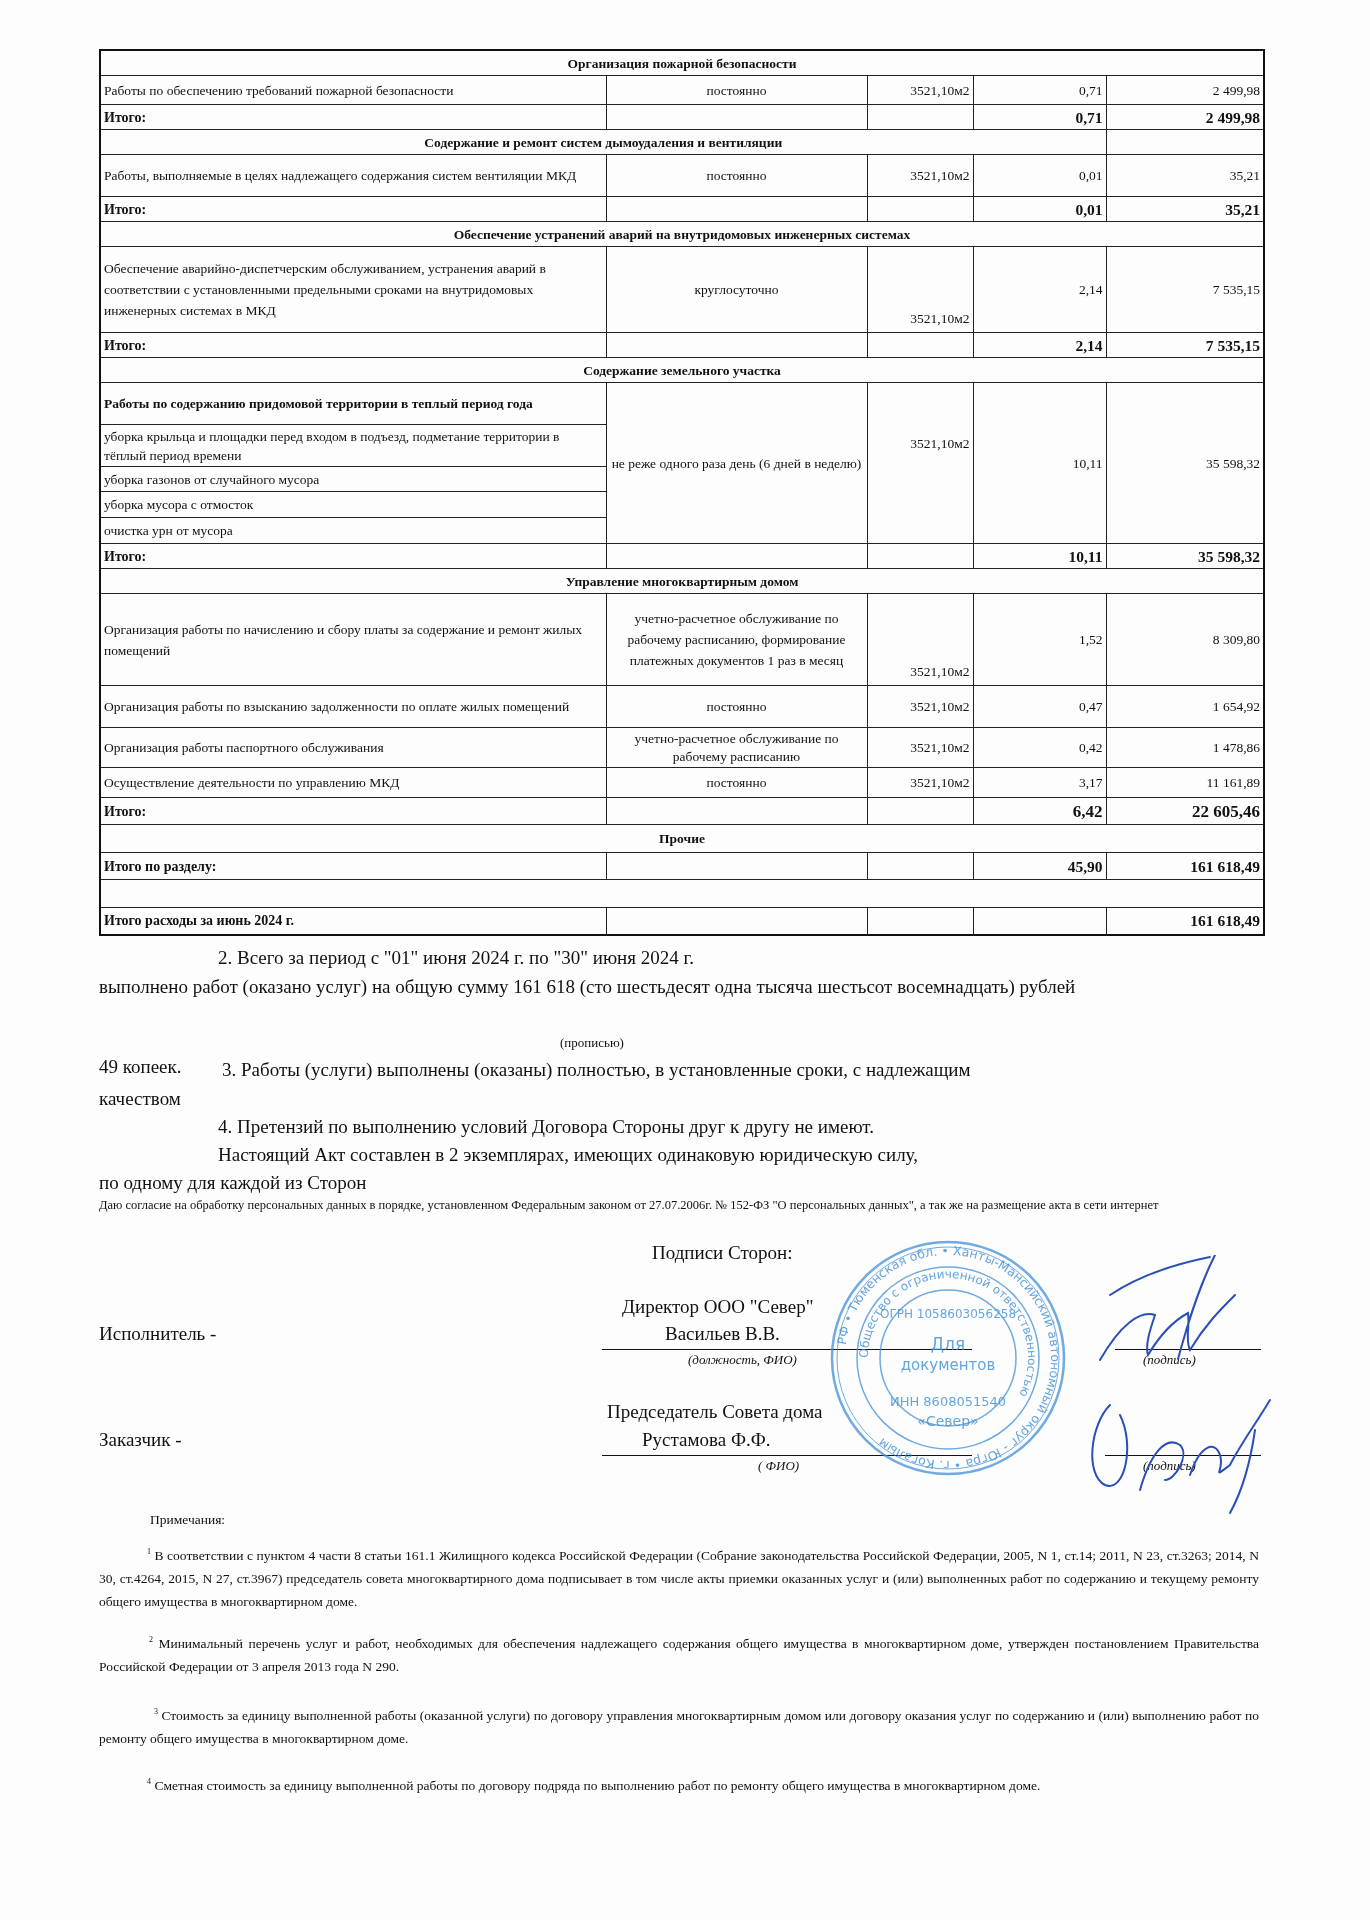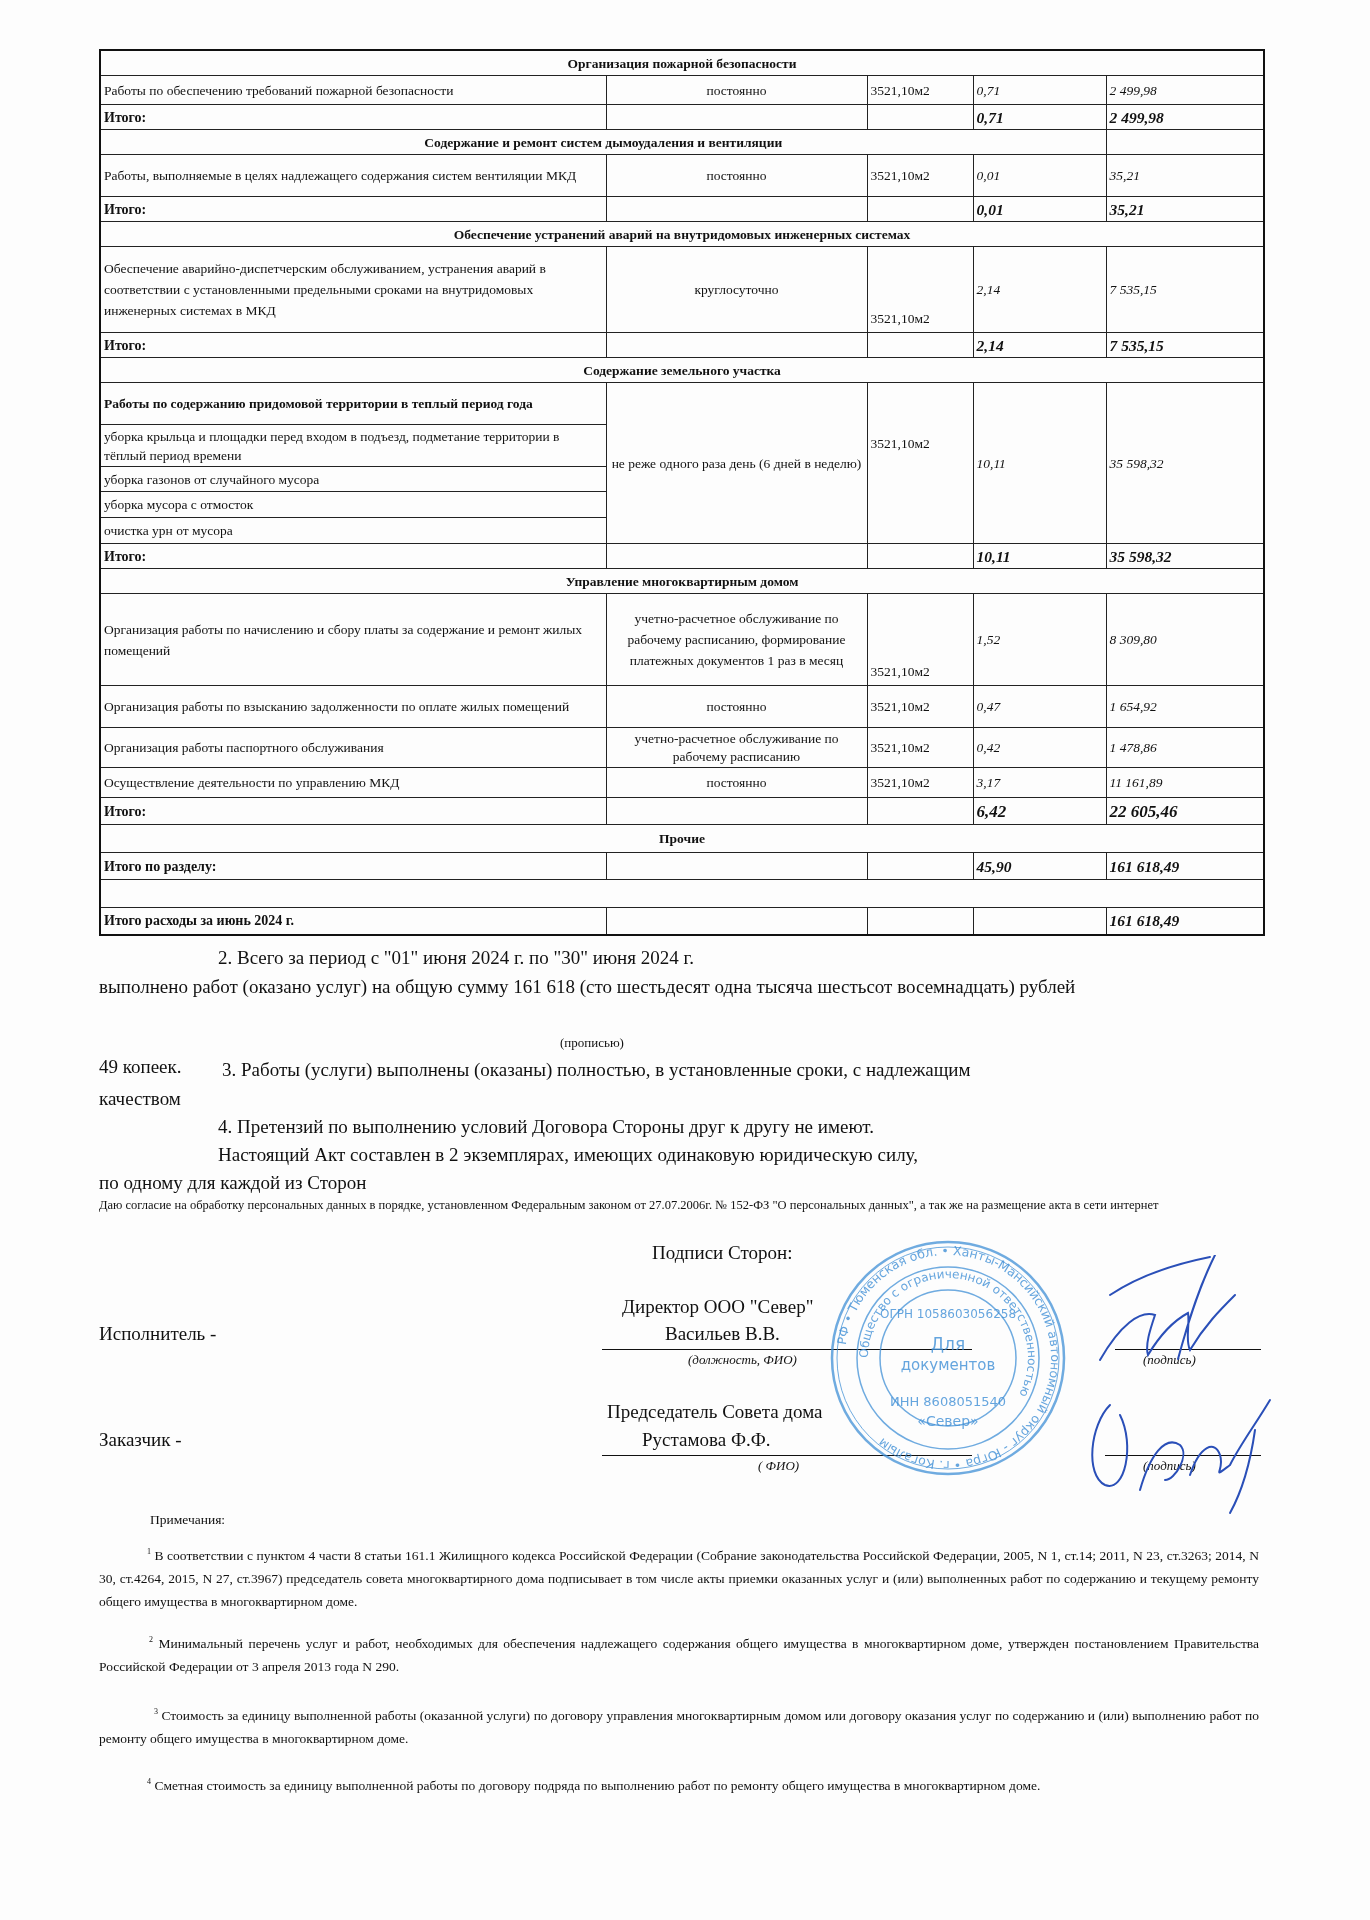--- a/index.html
+++ b/index.html
@@ -11,23 +11,23 @@
               border-collapse:collapse; table-layout:fixed; border:2px solid #111; }
   table.act col.c1 { width:506px; }
   table.act col.c2 { width:261px; }
   table.act col.c3 { width:106px; }
   table.act col.c4 { width:133px; }
   table.act col.c5 { width:158px; }
   table.act td { border:1.5px solid #222; padding:0 3px; font-size:13.5px; line-height:21px;
                  vertical-align:middle; overflow:hidden; }
   td.sect { text-align:center; font-weight:bold; font-size:17px; height:24px; }
   td.center { text-align:center; }
-  td.area { font-size:11px; text-align:left; vertical-align:top; padding-top:3px; }
+  td.area { font-size:11px; text-align:right; vertical-align:top; padding-top:3px; }
   td.area.bottom { vertical-align:bottom; padding-bottom:3px; }
-  td.num { text-align:left; font-size:15px;font-style:italic; }
+  td.num { text-align:right; font-size:15px; }
   tr.total td { height:24px; }
   tr.total td.label { font-weight:bold; font-size:14px; }
   tr.total td.num { font-weight:bold; font-size:15.5px; }
   .subbold { font-weight:bold; }
   td.empty-row { height:27px; }
 
   .txt { position:absolute; font-size:19px; line-height:24px; white-space:nowrap; }
   .small { position:absolute; font-size:12.5px; line-height:19px; }
   .note { position:absolute; font-size:13.5px; line-height:23px; text-align:justify; }
   sup { font-size:8px; }

